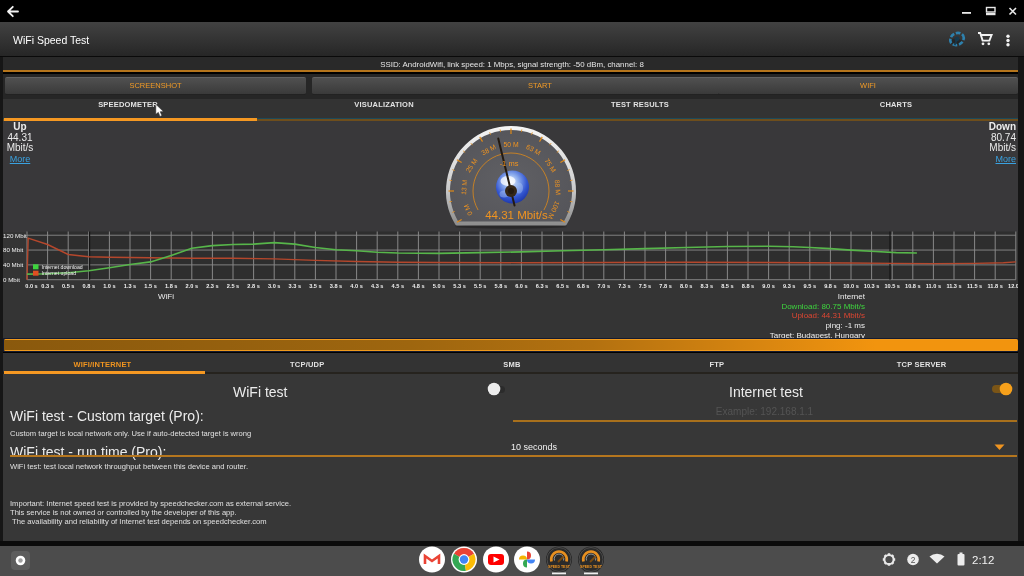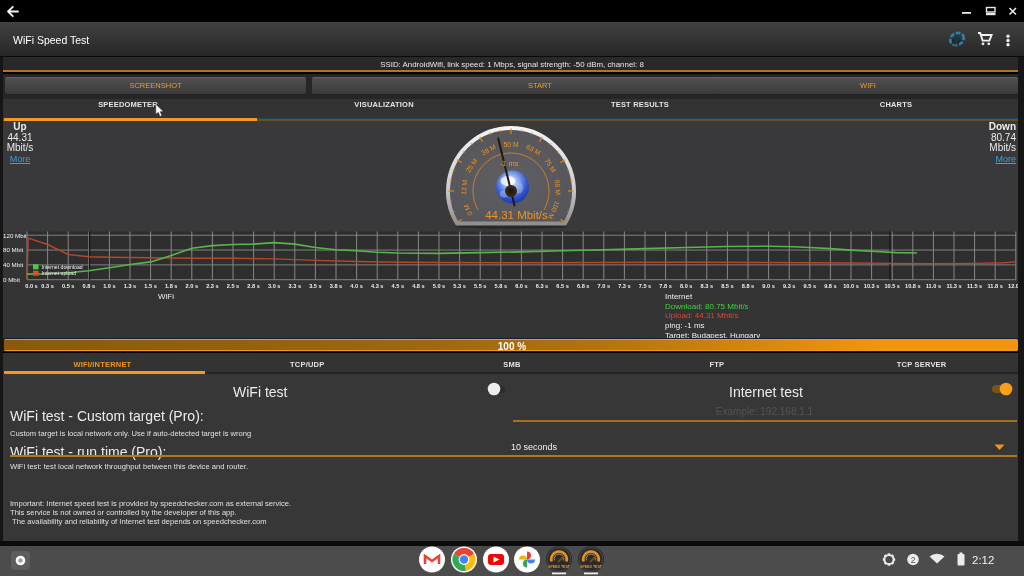--- a/index.html
+++ b/index.html
@@ -23,21 +23,21 @@
 #tb1dim{left:0;top:118.5px;width:1024px;height:2px;background:#6e4e1c}
 #tb1sel{left:4px;top:117.5px;width:253px;height:3px;background:#f59822}
 
 #gsec{left:0;top:120.5px;width:1024px;height:112px;background:#39383a}
 .info{font-size:10px;color:#ececec;line-height:10.5px}
 #upinfo{left:2px;top:122px;width:36px;text-align:center}
 #downinfo{left:976px;top:122px;width:40px;text-align:right}
 .more{color:#3aa2e0;text-decoration:underline;font-size:9px}
 
 #wifilabel{left:158px;top:292px;width:200px;text-align:left;font-size:8px;color:#eee}
-#netblock{left:665px;top:291.8px;width:200px;text-align:left;font-size:8px;color:#eee;line-height:9.8px}
+#netblock{left:665px;top:291.8px;width:200px;text-align:right;font-size:8px;color:#eee;line-height:9.8px}
 
 #pbar{left:3.5px;top:339px;width:1014px;height:11.8px;border-radius:1.5px;background:linear-gradient(90deg,#8a590d 0%,#9e660f 40%,#b37110 58%,#d98610 75%,#f2940e 86%,#f2940e 100%);border-top:1.2px solid #ef9a1e;border-bottom:1.6px solid #ef9a1e}
 #ptext{left:0;top:341px;width:1024px;text-align:center;font-size:10px;font-weight:bold;color:#fff}
 
 #tabbar2{left:0;top:353px;width:1024px;height:21px;background:#333333}
 .tab2{top:360px;width:204.8px;text-align:center;font-size:7.5px;font-weight:bold;color:#e2e2e2;letter-spacing:0.2px}
 #tb2dim{left:0;top:371.5px;width:1024px;height:2px;background:#26231e}
 #tb2sel{left:4px;top:371px;width:201px;height:3px;background:#f59822}
 
 #formsec{left:0;top:374px;width:1024px;height:167px;background:#373737}
@@ -286,21 +286,20 @@
       <polyline points="27.0,48.1 47.6,47.8 68.2,46.7 88.8,44.8 109.4,41.8 130.0,38.5 150.6,35.9 171.2,29.6 191.8,22.2 212.4,19.6 233.0,18.5 253.6,18.1 274.2,16.6 294.8,18.1 315.4,21.5 336.0,23.7 356.6,24.8 377.2,26.3 397.8,27.0 439.0,27.4 480.2,26.6 521.4,25.9 562.6,24.8 603.8,23.7 645.0,22.6 686.2,21.5 727.4,20.5 768.6,20.3 793.3,20.7 809.8,21.5 830.4,22.6 851.0,24.1 875.7,25.5 896.3,26.6 916.9,27.0" fill="none" stroke="#57b64a" stroke-width="1.6"></polyline>
       <rect x="33" y="38.3" width="5.5" height="5" fill="#3ed43e"></rect>
       <text x="41.5" y="42.8" fill="#f0f0f0" font-size="5.2px">Internet download</text>
       <rect x="33" y="44.7" width="5.5" height="5" fill="#e04f22"></rect>
       <text x="41.5" y="49.2" fill="#f0f0f0" font-size="5.2px">Internet upload</text>
     </svg>
   <div class="abs" id="wifilabel">WiFi</div>
   <div class="abs" id="netblock">Internet<br><span style="color:#3ed43e">Download: 80.75 Mbit/s</span><br><span style="color:#dc4632">Upload: 44.31 Mbit/s</span><br>ping: -1 ms<br>Target: Budapest, Hungary</div>
   <div class="abs" style="left:2px;top:337.5px;width:1017px;height:14.5px;background:#151b30;border-radius:2px"></div>
     <div class="abs" id="pbar"></div>
-  <div class="abs" id="ptext">100 %</div>
   <div class="abs" id="tabbar2"></div>
   <div class="abs tab2" style="left:0;color:#ef9420">WIFI/INTERNET</div>
   <div class="abs tab2" style="left:204.8px">TCP/UDP</div>
   <div class="abs tab2" style="left:409.6px">SMB</div>
   <div class="abs tab2" style="left:614.4px">FTP</div>
   <div class="abs tab2" style="left:819.2px">TCP SERVER</div>
   <div class="abs" id="tb2dim"></div>
   <div class="abs" id="tb2sel"></div>
   <div class="abs" id="formsec"></div>
   <div class="abs lbl" style="left:233px;top:384px">WiFi test</div>

